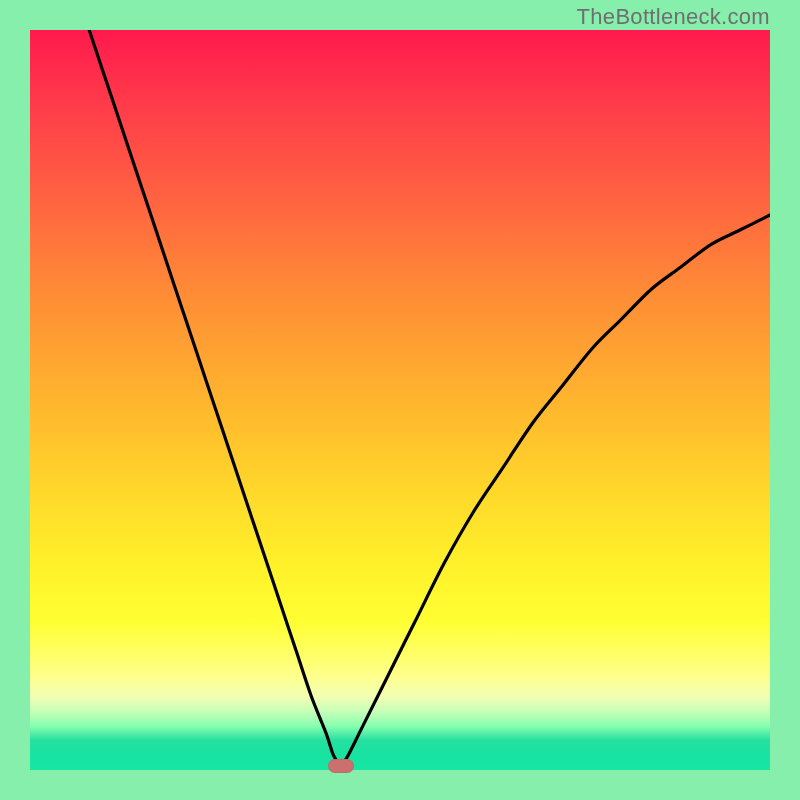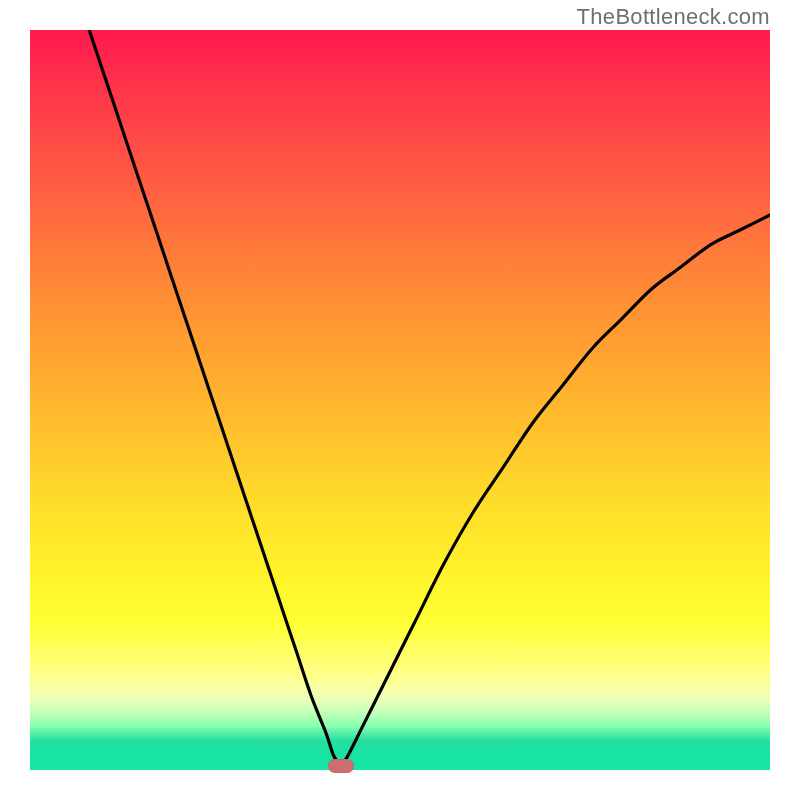--- a/index.html
+++ b/index.html
@@ -10,21 +10,21 @@
     overflow: hidden;
     background: #000;
     font-family: Arial, Helvetica, sans-serif;
   }
   .frame {
     position: absolute;
     top: 0;
     left: 0;
     width: 800px;
     height: 800px;
-    background: #ffffff;
+    background: #86efac;
   }
   .plot {
     position: absolute;
     top: 30px;
     left: 30px;
     width: 740px;
     height: 740px;
     background: linear-gradient(to bottom,
       #ff1a4d 0%,
       #ff3b4a 10%,

